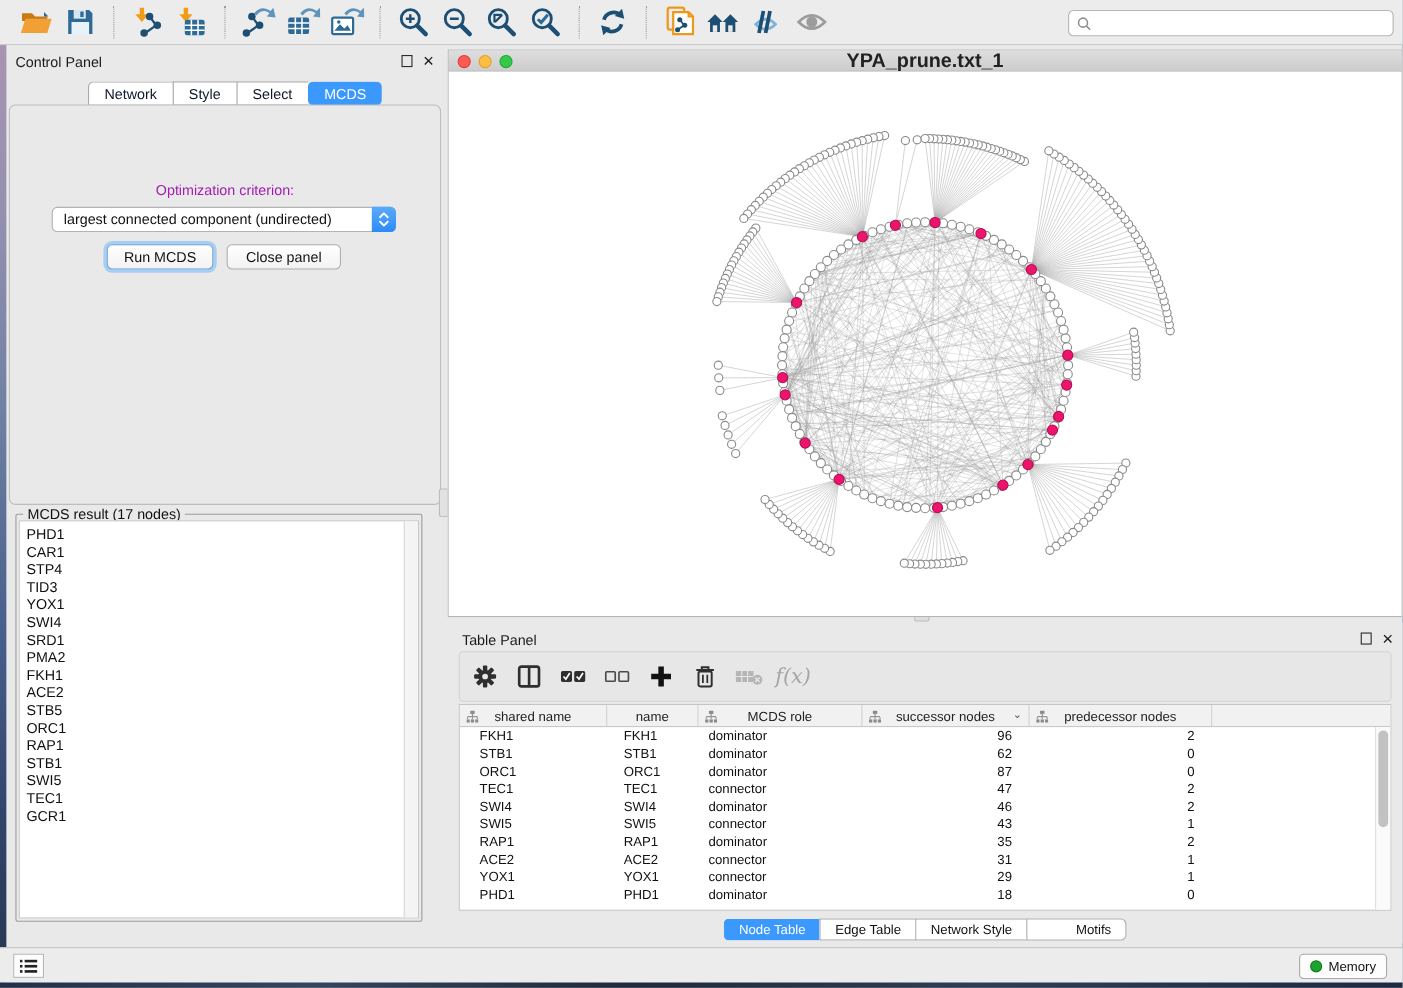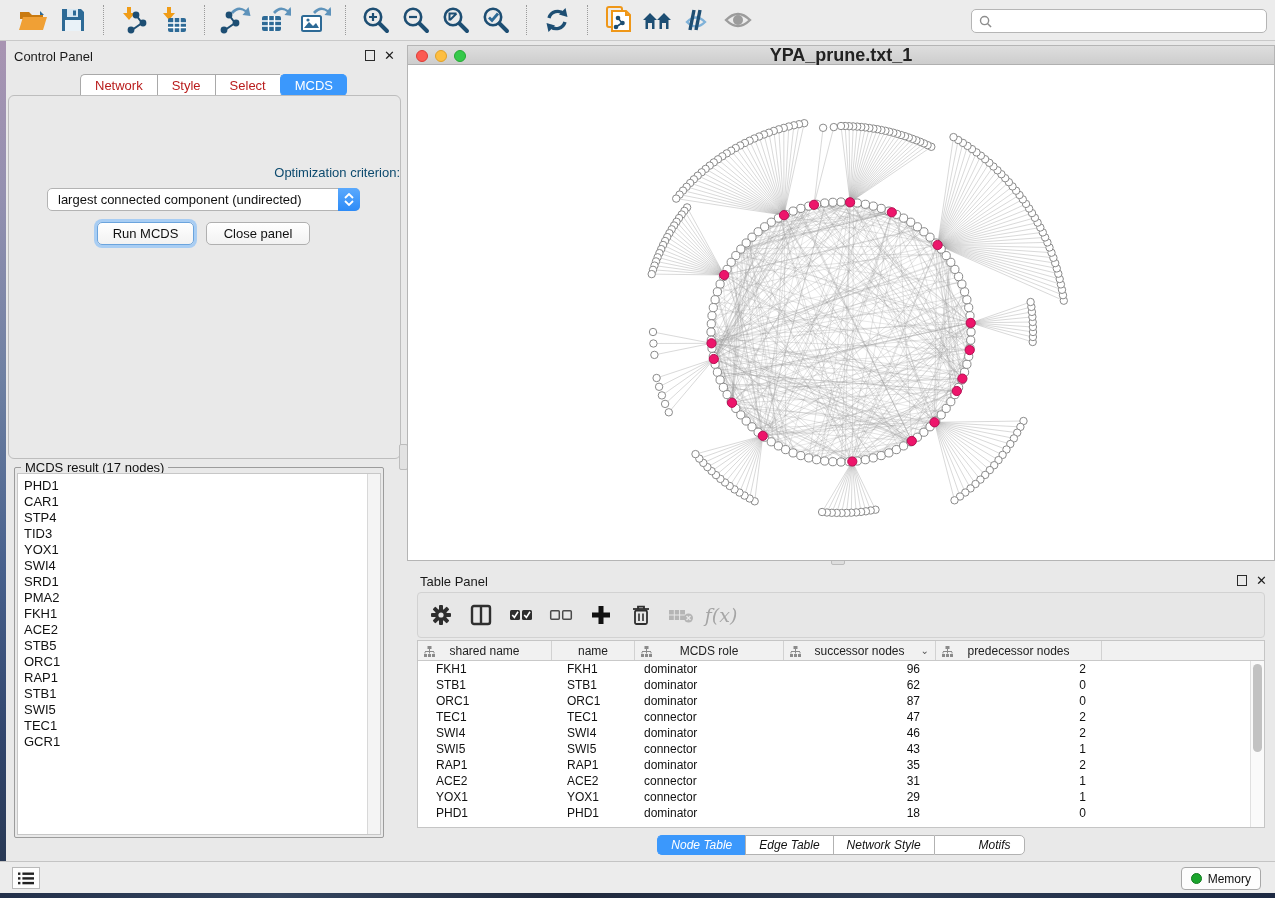--- a/index.html
+++ b/index.html
@@ -27,29 +27,29 @@
   
   .control-panel { position:absolute; left:6px; top:41px; width:397px; height:820px; background:#e9e9e9; }
   .panel-header { position:relative; height:28px; }
   .panel-title { position:absolute; left:8px; top:8px; font-size:13px; color:#1a1a1a; }
   .panel-btns { position:absolute; right:8px; top:9px; display:flex; gap:9px; align-items:center; }
   .float-ico { width:10px; height:11px; border:1.6px solid #2b2b2b; display:inline-block; }
   .close-ico { font-size:13px; font-weight:bold; color:#1a1a1a; line-height:11px; }
 
   .cp-tabs { position:absolute; left:74px; top:33px; height:22px; display:flex; }
   .cp-tab { height:22px; padding:0 14px; font-size:13px; display:flex; align-items:center; justify-content:center;
-            background:#fff; border:1px solid #a9a9a9; border-right:none; color:#b91c1c; }
+            background:#fff; border:1px solid #a9a9a9; border-right:none; color:#0f172a; }
   .cp-tab:first-child { border-radius:5px 0 0 0; }
   .cp-tab.active { background:#3b98fc; color:#fff; border-color:#3b98fc; border-radius:5px; font-weight:400; }
   .cp-tab:last-child { border-right:1px solid #a9a9a9; }
   .cp-tab.active:last-child { border-right:none; }
 
   .cp-content { position:absolute; left:2px; top:54px; width:393px; height:364px;
                 border:1px solid #bdbdbd; border-radius:6px; background:#e9e9e9; }
-  .opt-label { position:absolute; left:0; width:100%; top:69px; text-align:right; font-size:13px; color:#0c4a6e; }
+  .opt-label { position:absolute; left:0; width:100%; top:69px; text-align:center; font-size:13px; color:#a21caf; }
   .dropdown { position:absolute; left:38px; top:92px; width:313px; height:23px; background:#fff;
               border:1px solid #b3b3b3; border-radius:5px; display:flex; align-items:center; }
   .dropdown-text { flex:1; font-size:13px; padding-left:10px; color:#111; white-space:nowrap; overflow:hidden; }
   .dropdown-cap { width:22px; height:23px; margin:-1px -1px -1px 0; background:linear-gradient(180deg,#5aa9fd,#2d8bf7);
                   border-radius:0 5px 5px 0; display:flex; flex-direction:column; align-items:center; justify-content:center; gap:1px; }
   .btn { background:linear-gradient(180deg,#ffffff,#f2f2f2); border:1px solid #b0b0b0; border-radius:5px;
          font-size:13px; color:#111; display:flex; align-items:center; justify-content:center; }
   .run-btn { position:absolute; left:88px; top:126px; width:97px; height:23px; box-shadow:0 0 0 3px #a8cdf3; border-color:#6ba4dd; }
   .closep-btn { position:absolute; left:197px; top:126px; width:104px; height:23px; }
 
@@ -94,21 +94,21 @@
   .nt-hcell .sort { position:absolute; right:6px; top:4px; font-size:10px; color:#555; }
   .nt-body { position:absolute; left:0; top:20px; right:14px; bottom:0; }
   .nt-row { display:flex; height:16px; }
   .nt-cell { font-size:12px; color:#111; line-height:16px; white-space:nowrap; overflow:hidden; }
   .nt-cell.num { text-align:right; }
   .nt-vscroll { position:absolute; right:0; top:20px; width:14px; bottom:0; background:#fafafa; border-left:1px solid #e0e0e0; }
   .nt-thumb { position:absolute; left:2px; top:3px; width:9px; height:88px; background:#c2c2c2; border-radius:5px; }
 
   .tp-tabs { position:absolute; left:0; right:0; top:269px; display:flex; justify-content:center; }
   .tp-tab { height:20px; padding:0 13px; font-size:12px; display:flex; align-items:center; background:#fff;
-            border:1px solid #b2b2b2; border-right:none; color:#111;font-style:italic; }
+            border:1px solid #b2b2b2; border-right:none; color:#111; }
   .tp-tab:first-child { border-radius:5px 0 0 5px; }
   .tp-tab:last-child { border-right:1px solid #b2b2b2; border-radius:0 5px 5px 0;padding-left:44px; }
   .tp-tab.active { background:#3b98fc; color:#fff; border-color:#3b98fc; }
 
   
   .status-bar { position:absolute; left:0; top:861px; width:1275px; height:32px; background:#ececec;
                 border-top:1px solid #c4c4c4; }
   .list-btn { position:absolute; left:12px; top:5px; width:28px; height:22px; background:#fdfdfd;
               border:1px solid #b9b9b9; display:flex; align-items:center; justify-content:center; }
   .memory-btn { position:absolute; right:14px; top:5px; height:23px; padding:0 9px; background:#fdfdfd;

